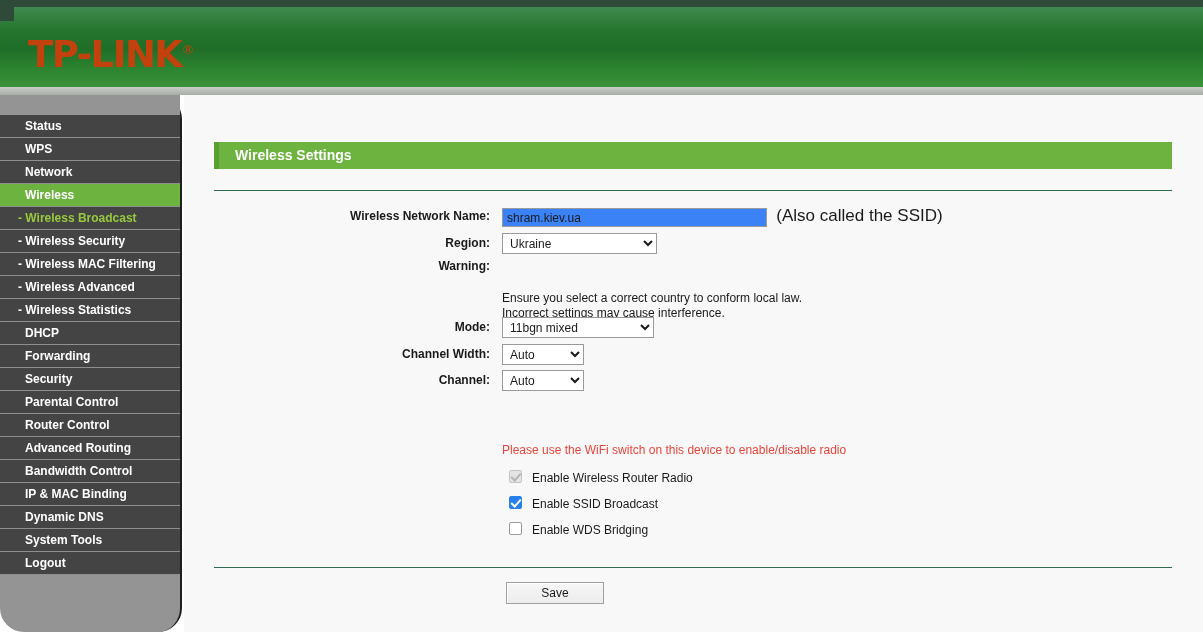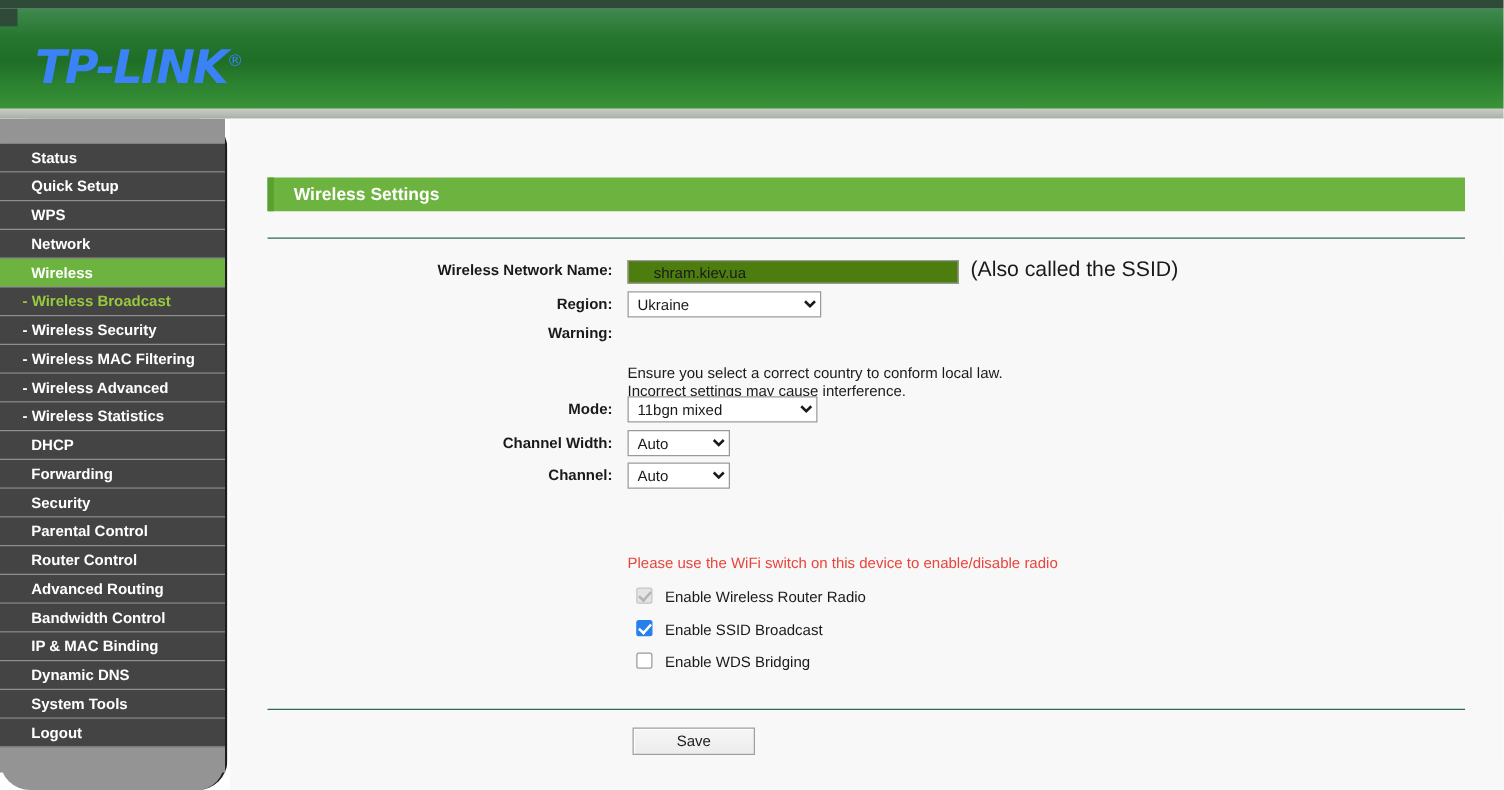--- a/index.html
+++ b/index.html
@@ -54,28 +54,27 @@
     position: absolute;
     top: 87px; left: 0;
     width: 1203px;
     height: 8px;
     background: linear-gradient(to bottom, #c9ccc7 0%, #b8bcb6 55%, #a9ada7 100%);
   }
   .logo {
     position: absolute;
     top: 30px;
     left: 28px;
-    color: #3b82f6;
+    color: #c2410c;
     font-family: "DejaVu Sans", sans-serif;
     font-size: 37px;
     font-weight: bold;
     letter-spacing: -1.5px;
     line-height: 40px;
     white-space: nowrap;
-    font-style: italic;
   }
   .logo .reg {
     font-size: 13px;
     vertical-align: super;
     letter-spacing: 0;
     font-weight: normal;
   }
 
   
   #body-wrap {
@@ -186,23 +185,23 @@
     position: absolute;
     left: 318px;
     line-height: 22px;
   }
 
   input.txt {
     width: 265px;
     height: 19px;
     font-family: "Liberation Sans", sans-serif;
     font-size: 12px;
-    padding: 0 20px;
+    padding: 0 4px;
     border: 1px solid #9a9a9a;
-    background: #4d7c0f;
+    background: #3b82f6;
     color: #1a1a1a;
     box-sizing: border-box;
     vertical-align: middle;
   }
   select.sel {
     font-family: "Liberation Sans", sans-serif;
     font-size: 12px;
     height: 21px;
     border: 1px solid #9a9a9a;
     background: #ffffff;
@@ -312,21 +311,20 @@
   <div class="logo"><span>TP-LINK</span><span class="reg">®</span></div>
   <div class="hdr-bottomstrip"></div>
 </div>
 
 <div id="body-wrap">
 
   <div id="sidebar">
     <div class="side-tophdr"></div>
     <div id="menu-list">
         <div class="menu-item">Status</div>
-        <div class="menu-item">Quick Setup</div>
         <div class="menu-item">WPS</div>
         <div class="menu-item">Network</div>
         <div class="menu-item active-parent">Wireless</div>
         <div class="menu-item sub active-sub">- Wireless Broadcast</div>
         <div class="menu-item sub">- Wireless Security</div>
         <div class="menu-item sub">- Wireless MAC Filtering</div>
         <div class="menu-item sub">- Wireless Advanced</div>
         <div class="menu-item sub">- Wireless Statistics</div>
         <div class="menu-item">DHCP</div>
         <div class="menu-item">Forwarding</div>

